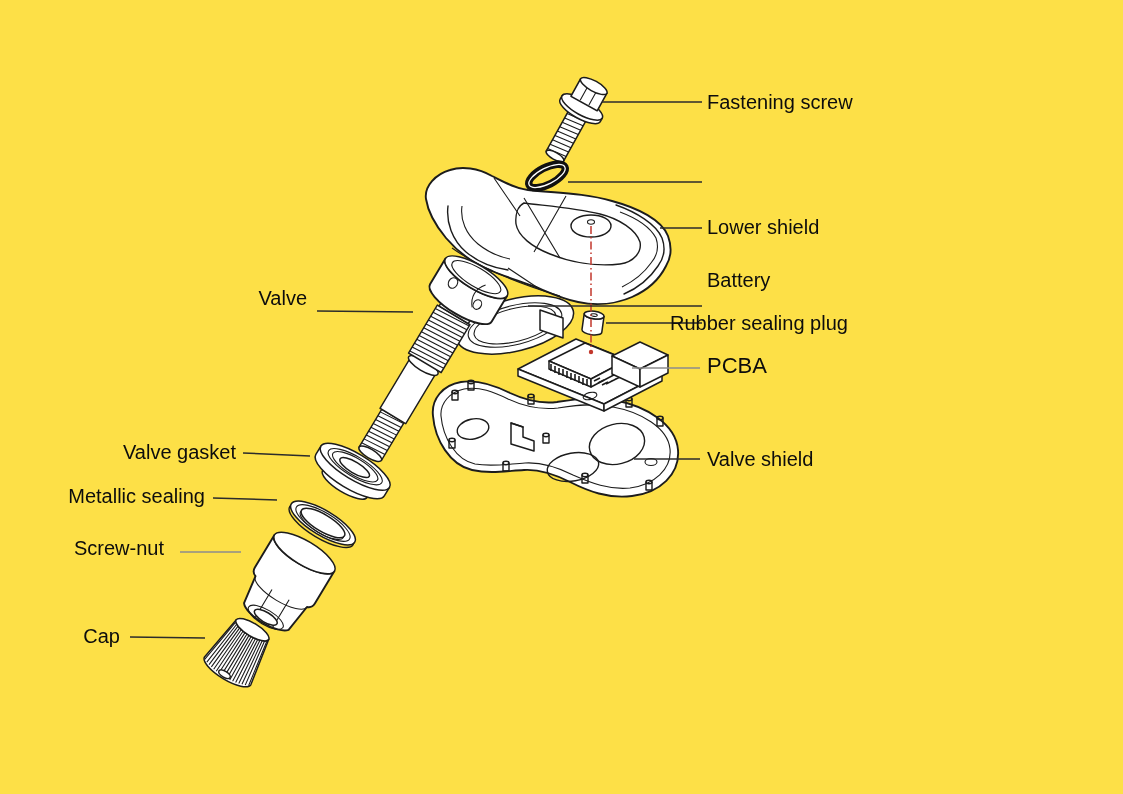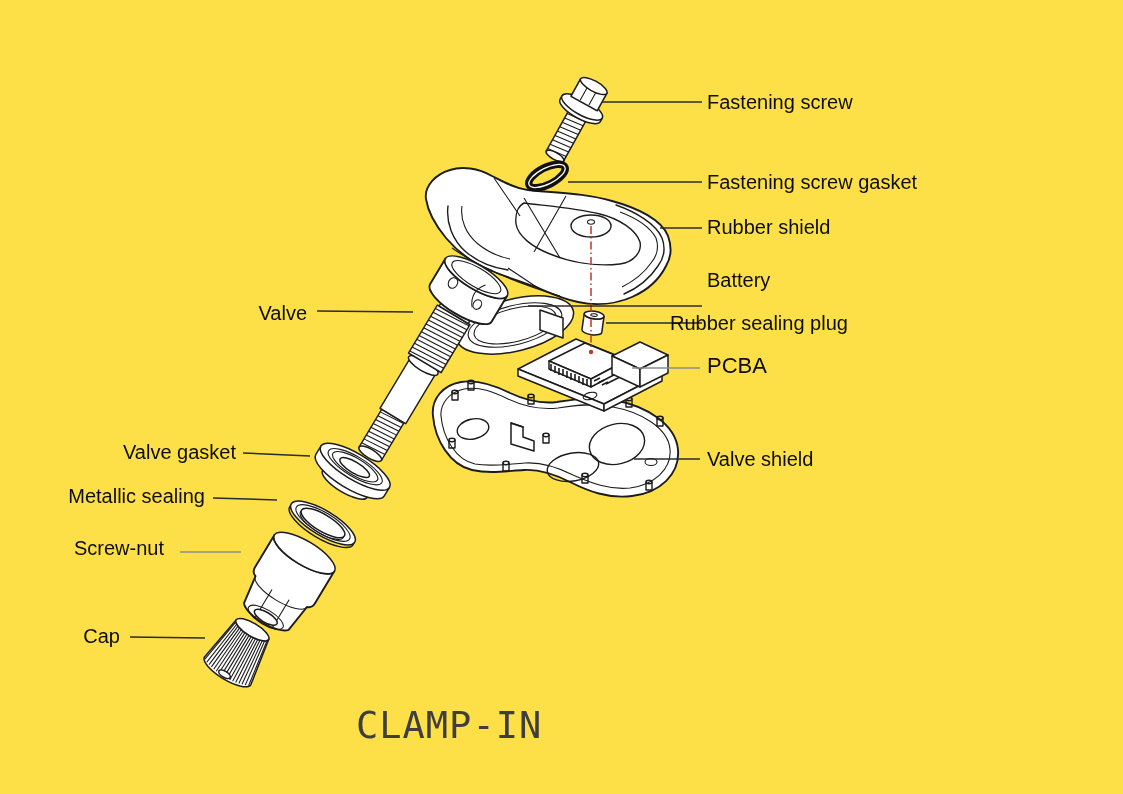--- a/index.html
+++ b/index.html
@@ -205,27 +205,25 @@
       <line class="leader" x1="634" y1="459" x2="700" y2="459"></line>
       <line class="leader" x1="317" y1="311" x2="413" y2="312"></line>
       <line class="leader" x1="243" y1="453" x2="310" y2="456"></line>
       <line class="leader" x1="213" y1="498" x2="277" y2="500"></line>
       <line class="leader gray" x1="180" y1="552" x2="241" y2="552"></line>
       <line class="leader" x1="130" y1="637" x2="205" y2="638"></line>
     </g>
   </svg>
 
   <div class="lbl right-col" style="left:707px;top:102px">Fastening screw</div>
-  <div class="lbl right-col" style="left:707px;top:182px">Fastening screw gasket</div>
-  <div class="lbl right-col" style="left:707px;top:227px">Rubber shield</div>
+  <div class="lbl right-col" style="left:707px;top:227px">Lower shield</div>
   <div class="lbl right-col" style="left:707px;top:280px">Battery</div>
   <div class="lbl right-col" style="left:670px;top:323px">Rubber sealing plug</div>
   <div class="lbl right-col big" style="left:707px;top:366px">PCBA</div>
   <div class="lbl right-col" style="left:707px;top:459px">Valve shield</div>
 
-  <div class="lbl left-col" style="left:157px;width:150px;top:313px">Valve</div>
+  <div class="lbl left-col" style="left:157px;width:150px;top:298px">Valve</div>
   <div class="lbl left-col" style="left:86px;width:150px;top:452px">Valve gasket</div>
   <div class="lbl left-col" style="left:55px;width:150px;top:496px">Metallic sealing</div>
   <div class="lbl left-col" style="left:14px;width:150px;top:548px">Screw-nut</div>
   <div class="lbl left-col" style="left:-30px;width:150px;top:636px">Cap</div>
 
-  <div class="title">CLAMP-IN</div>
 </div>
 
 </body></html>

